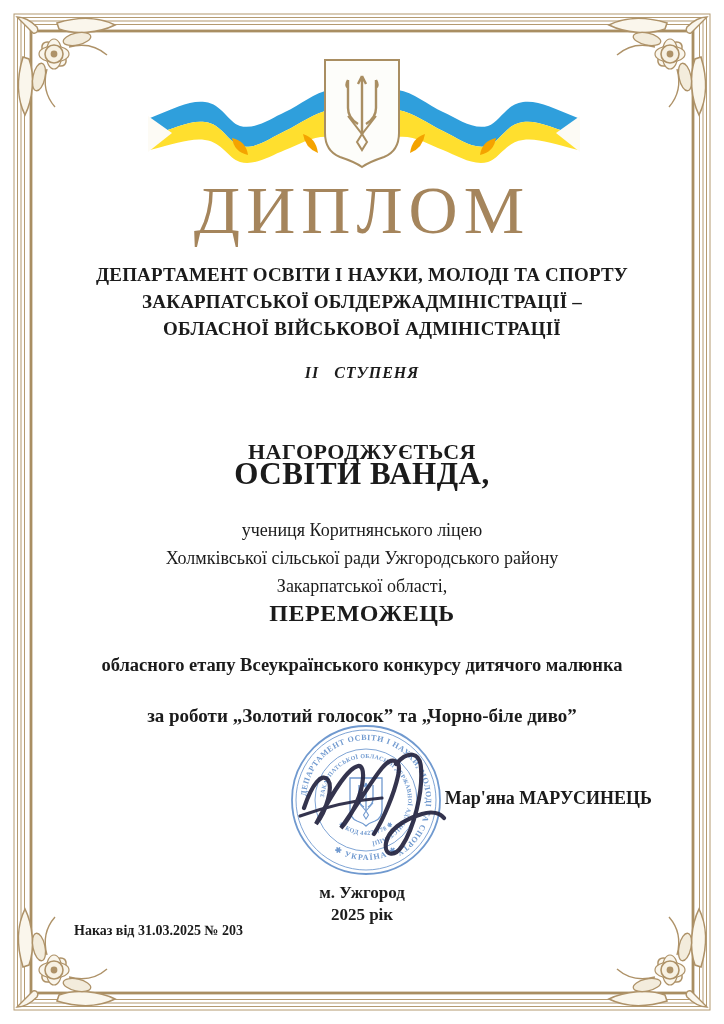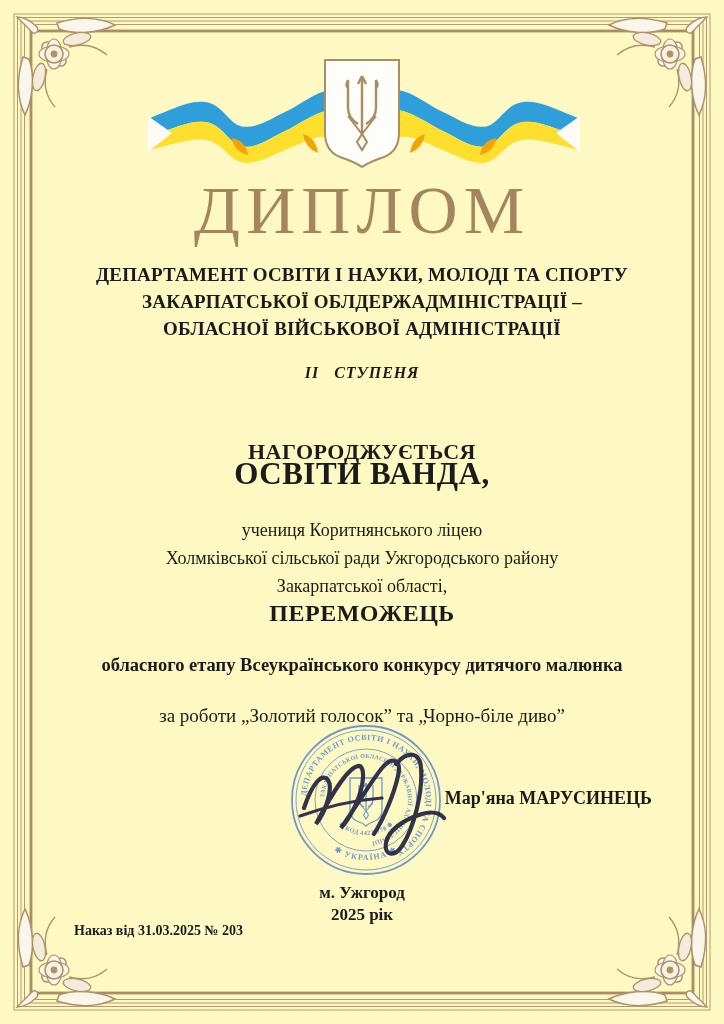--- a/index.html
+++ b/index.html
@@ -1,34 +1,34 @@
 <!DOCTYPE html>
 <html><head>
 <meta charset="utf-8">
 <style>
   html,body{margin:0;padding:0;background:#e8e6e0;}
   .page{
     position:relative;width:724px;height:1024px;margin:0 auto;
-    background:#fef9c3;overflow:hidden;
+    background:#ffffff;overflow:hidden;
     font-family:"Liberation Serif","DejaVu Serif",serif;color:#1b1b1b;
   }
   .bg-art{position:absolute;left:0;top:0;width:724px;height:1024px;z-index:0;}
   .txt{position:absolute;z-index:1;text-align:center;left:50px;right:50px;}
   .diploma-title{
     top:170px;font-size:68px;line-height:80px;font-weight:400;
     color:#a5855c;letter-spacing:6px;
   }
   .issuer{top:261px;font-size:19px;font-weight:700;line-height:27px;letter-spacing:.2px;}
   .degree{top:364px;font-size:16px;font-weight:700;font-style:italic;letter-spacing:1px;word-spacing:10px;}
   .awarded{top:439px;font-size:22px;font-weight:700;letter-spacing:.5px;}
   .name{top:456px;font-size:31px;font-weight:700;letter-spacing:.5px;}
   .desc{top:516px;font-size:18px;line-height:28px;}
   .winner{top:600px;font-size:24px;font-weight:700;letter-spacing:.5px;}
   .reason{top:652px;font-size:18.5px;font-weight:700;line-height:26px;}
-  .works{top:705px;font-size:19px;font-weight:400;}
+  .works{top:705px;font-size:19px;font-weight:700;}
   .sign-row{position:absolute;top:788px;left:0;right:0;height:26px;z-index:1;}
   .sign-pos{position:absolute;left:74px;top:0;font-size:18px;font-weight:700;}
   .sign-name{position:absolute;right:72px;top:0;font-size:18px;font-weight:700;}
   .place{top:883px;font-size:17px;font-weight:700;}
   .year{top:905px;font-size:17px;font-weight:700;}
   .order{position:absolute;left:74px;top:923px;font-size:14px;font-weight:700;z-index:1;}
   .stamp-wrap{position:absolute;left:270px;top:712px;width:200px;height:175px;z-index:2;}
 </style>
 </head>
 <body>

